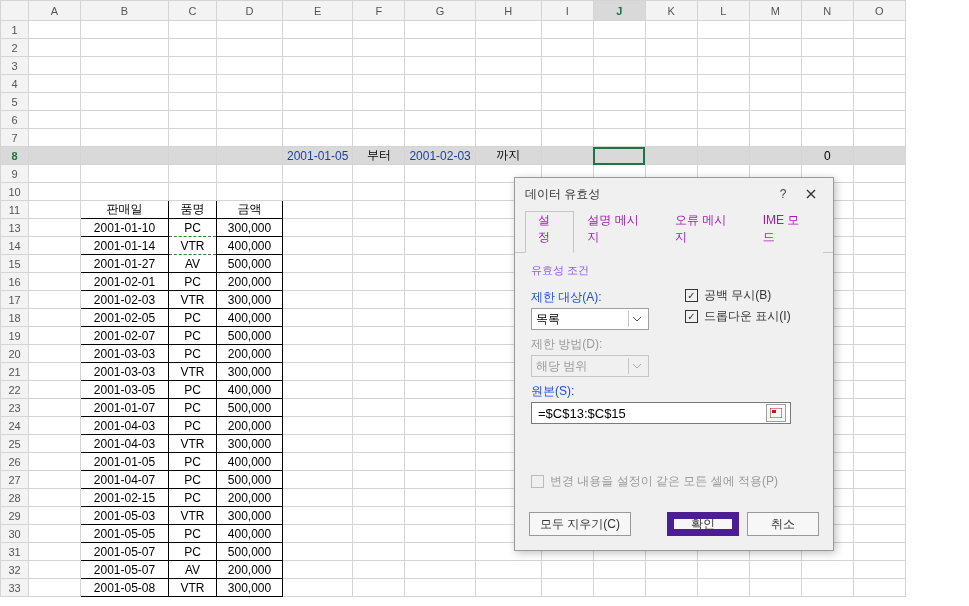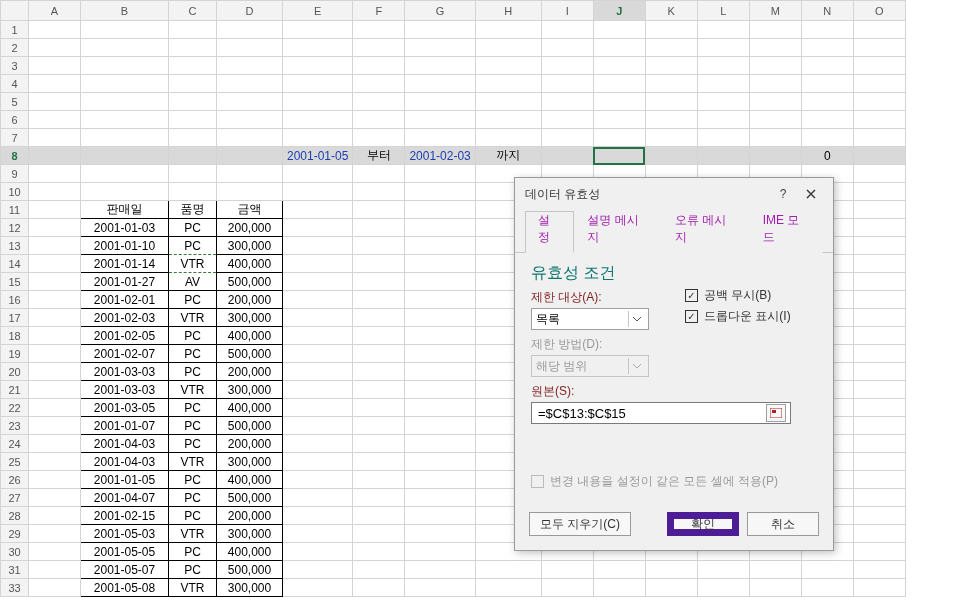--- a/index.html
+++ b/index.html
@@ -107,22 +107,22 @@
   .tab.active{
     background:#f0f0f0;
     border-color:#c5c5c5;
     border-bottom:1px solid #f0f0f0;
   }
   .dlg-body{
     flex:1;
     padding:10px 16px 8px 16px;
     position:relative;
   }
-  .section-label{font-size:16px;color:#0f766e;margin-bottom:6px;}
-  .field-label{font-size:12px;color:#7f1d1d;margin:6px 0 2px 0;}
+  .section-label{font-size:11px;color:#8b5cf6;margin-bottom:6px;}
+  .field-label{font-size:12px;color:#1d4ed8;margin:6px 0 2px 0;}
   .field-label.disabled{color:#9a9a9a;}
   .select-like{
     display:inline-flex;align-items:center;
     border:1px solid #a0a0a0;
     background:#fff;
     height:22px;width:118px;
     padding:0 4px;
     font-size:12px;
   }
   .select-like.disabled{background:#f0f0f0;color:#9a9a9a;border-color:#c5c5c5;}
@@ -393,38 +393,20 @@
         <td class=""></td>
         <td class=""></td>
         <td class=""></td>
         <td class=""></td>
         <td class=""></td>
         <td class=""></td>
         <td class=""></td>
         <td class=""></td>
       </tr>
       <tr class="">
-        <th class="rowhdr">12</th>
-        <td class=""></td>
-        <td class=" border-b">2001-01-03</td>
-        <td class=" border-b">PC</td>
-        <td class=" border-b">200,000</td>
-        <td class=""></td>
-        <td class=""></td>
-        <td class=""></td>
-        <td class=""></td>
-        <td class=""></td>
-        <td class=""></td>
-        <td class=""></td>
-        <td class=""></td>
-        <td class=""></td>
-        <td class=""></td>
-        <td class=""></td>
-      </tr>
-      <tr class="">
         <th class="rowhdr">13</th>
         <td class=""></td>
         <td class=" border-b">2001-01-10</td>
         <td class=" border-b marching">PC</td>
         <td class=" border-b">300,000</td>
         <td class=""></td>
         <td class=""></td>
         <td class=""></td>
         <td class=""></td>
         <td class=""></td>
@@ -740,20 +722,38 @@
         <td class=""></td>
         <td class=""></td>
         <td class=""></td>
       </tr>
       <tr class="">
         <th class="rowhdr">31</th>
         <td class=""></td>
         <td class=" border-b">2001-05-07</td>
         <td class=" border-b">PC</td>
         <td class=" border-b">500,000</td>
+        <td class=""></td>
+        <td class=""></td>
+        <td class=""></td>
+        <td class=""></td>
+        <td class=""></td>
+        <td class=""></td>
+        <td class=""></td>
+        <td class=""></td>
+        <td class=""></td>
+        <td class=""></td>
+        <td class=""></td>
+      </tr>
+      <tr class="">
+        <th class="rowhdr">32</th>
+        <td class=""></td>
+        <td class=" border-b">2001-05-07</td>
+        <td class=" border-b">AV</td>
+        <td class=" border-b">200,000</td>
         <td class=""></td>
         <td class=""></td>
         <td class=""></td>
         <td class=""></td>
         <td class=""></td>
         <td class=""></td>
         <td class=""></td>
         <td class=""></td>
         <td class=""></td>
         <td class=""></td>

